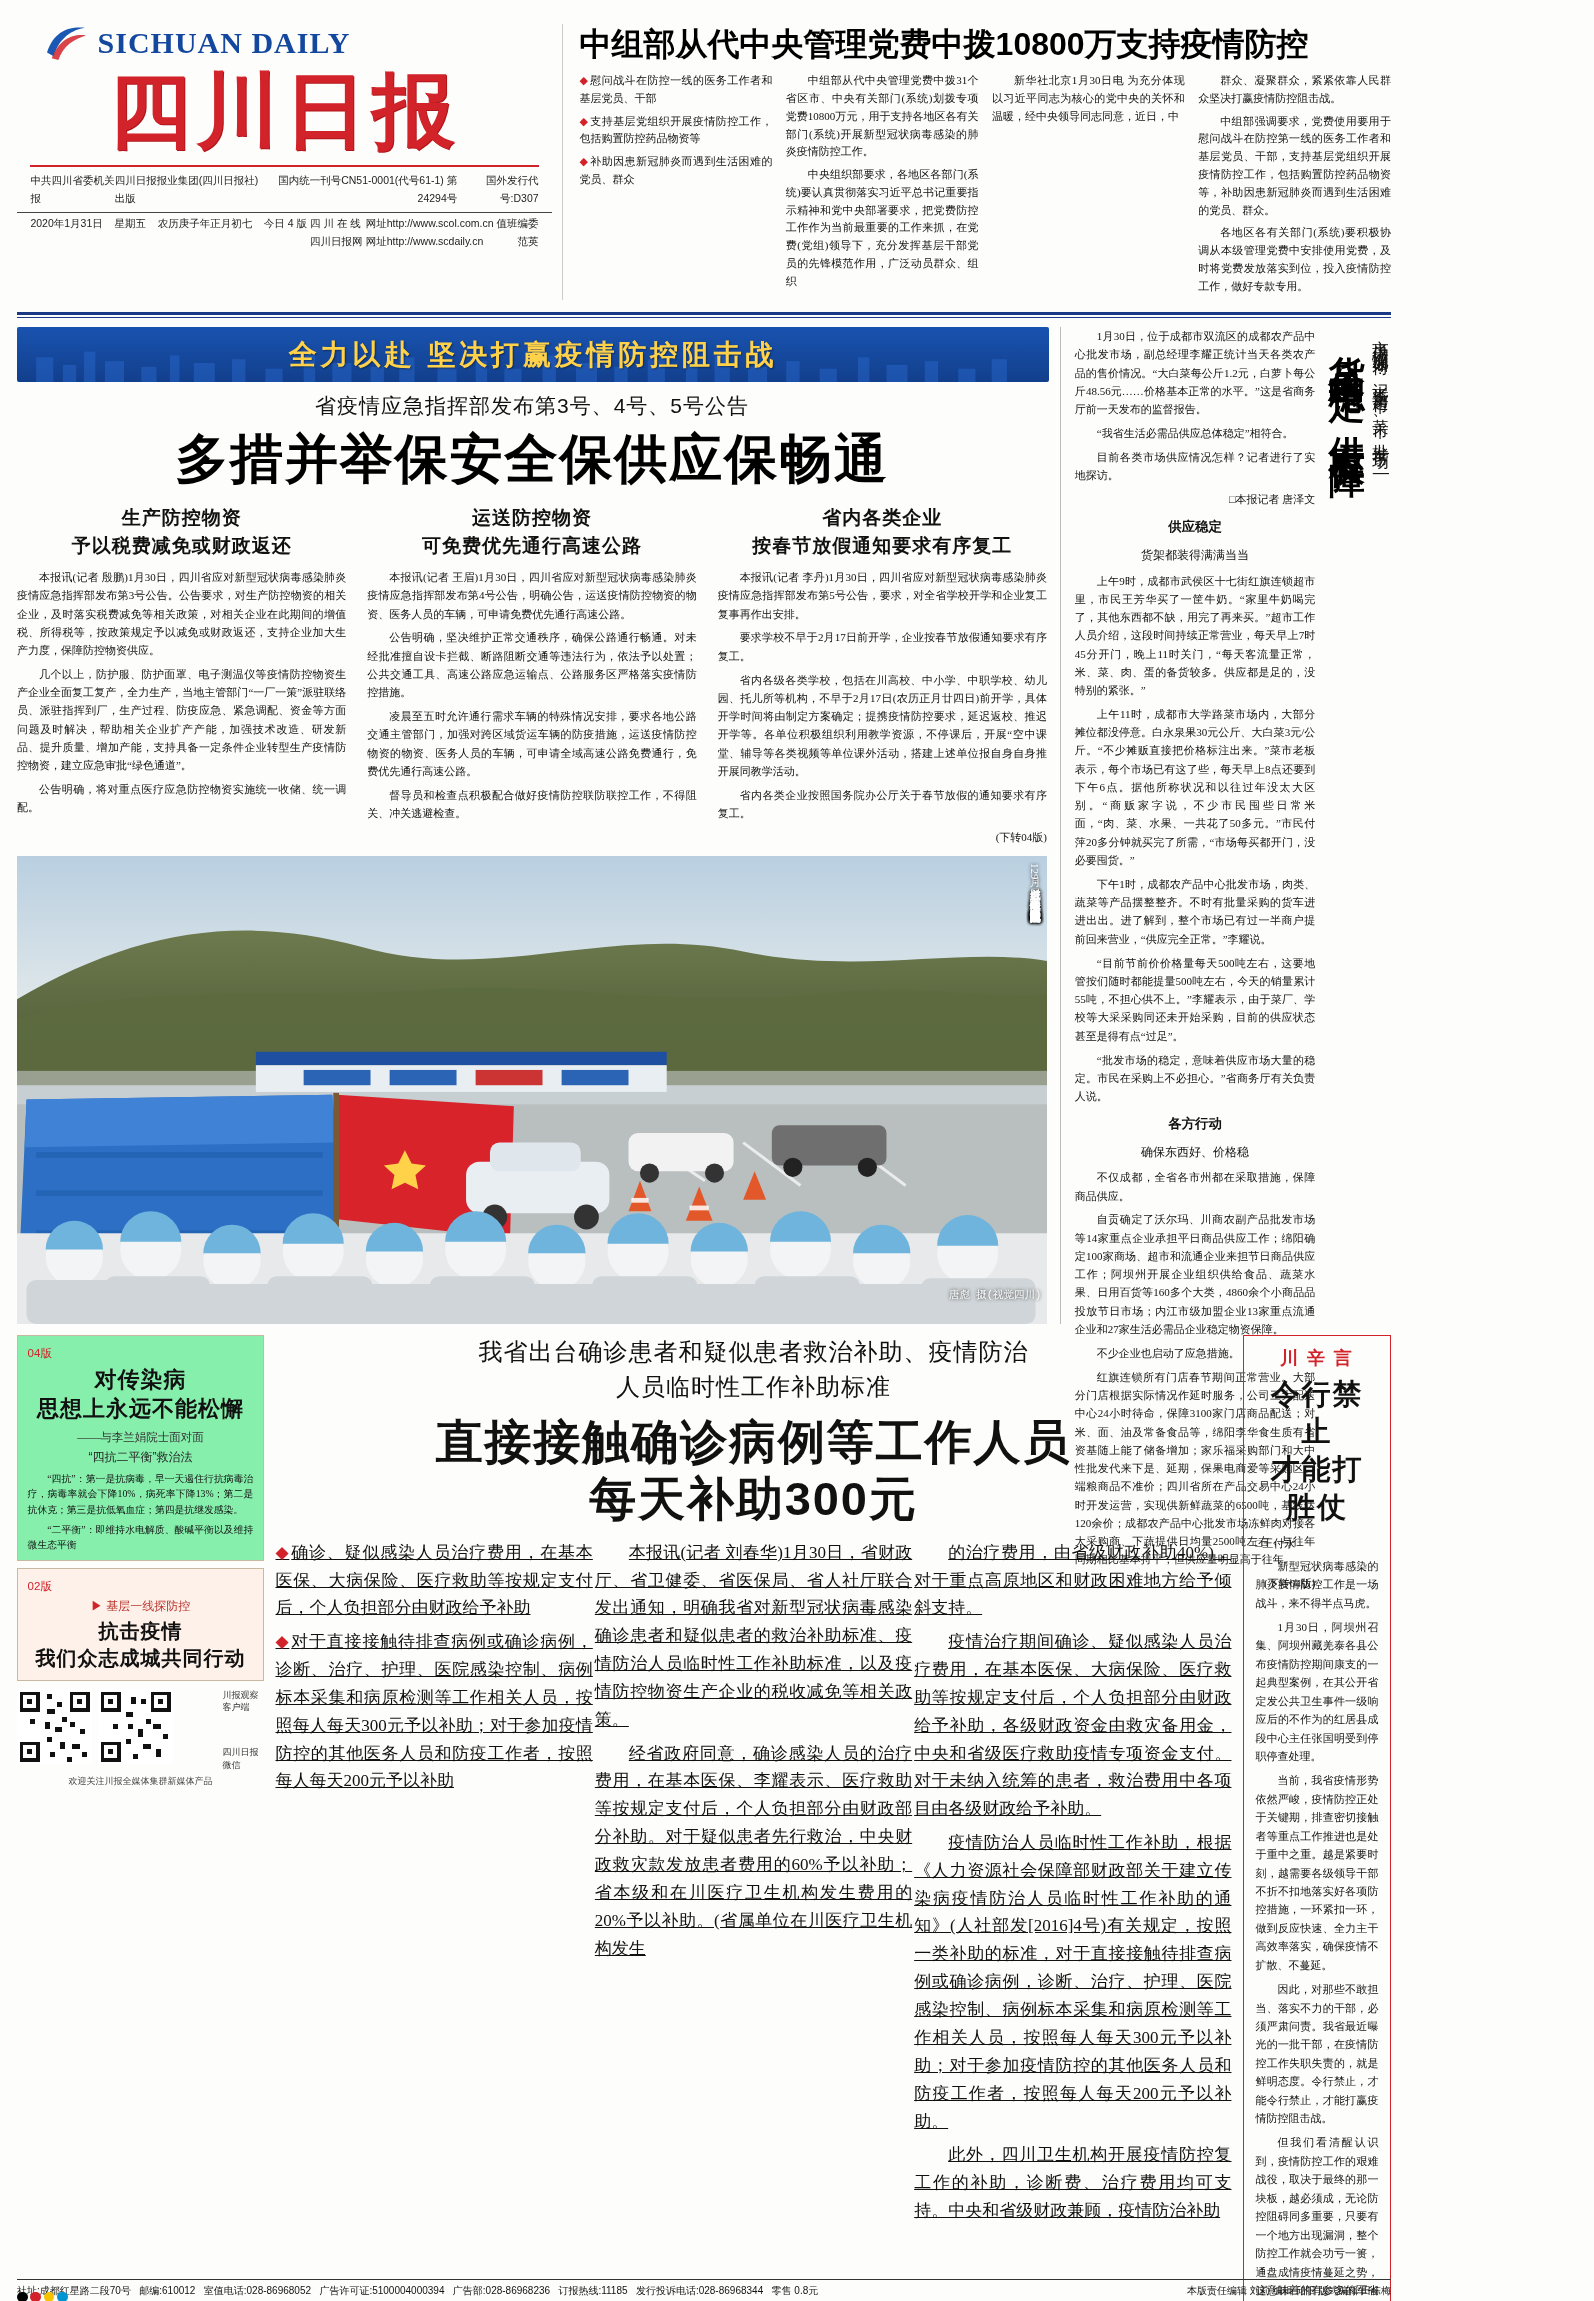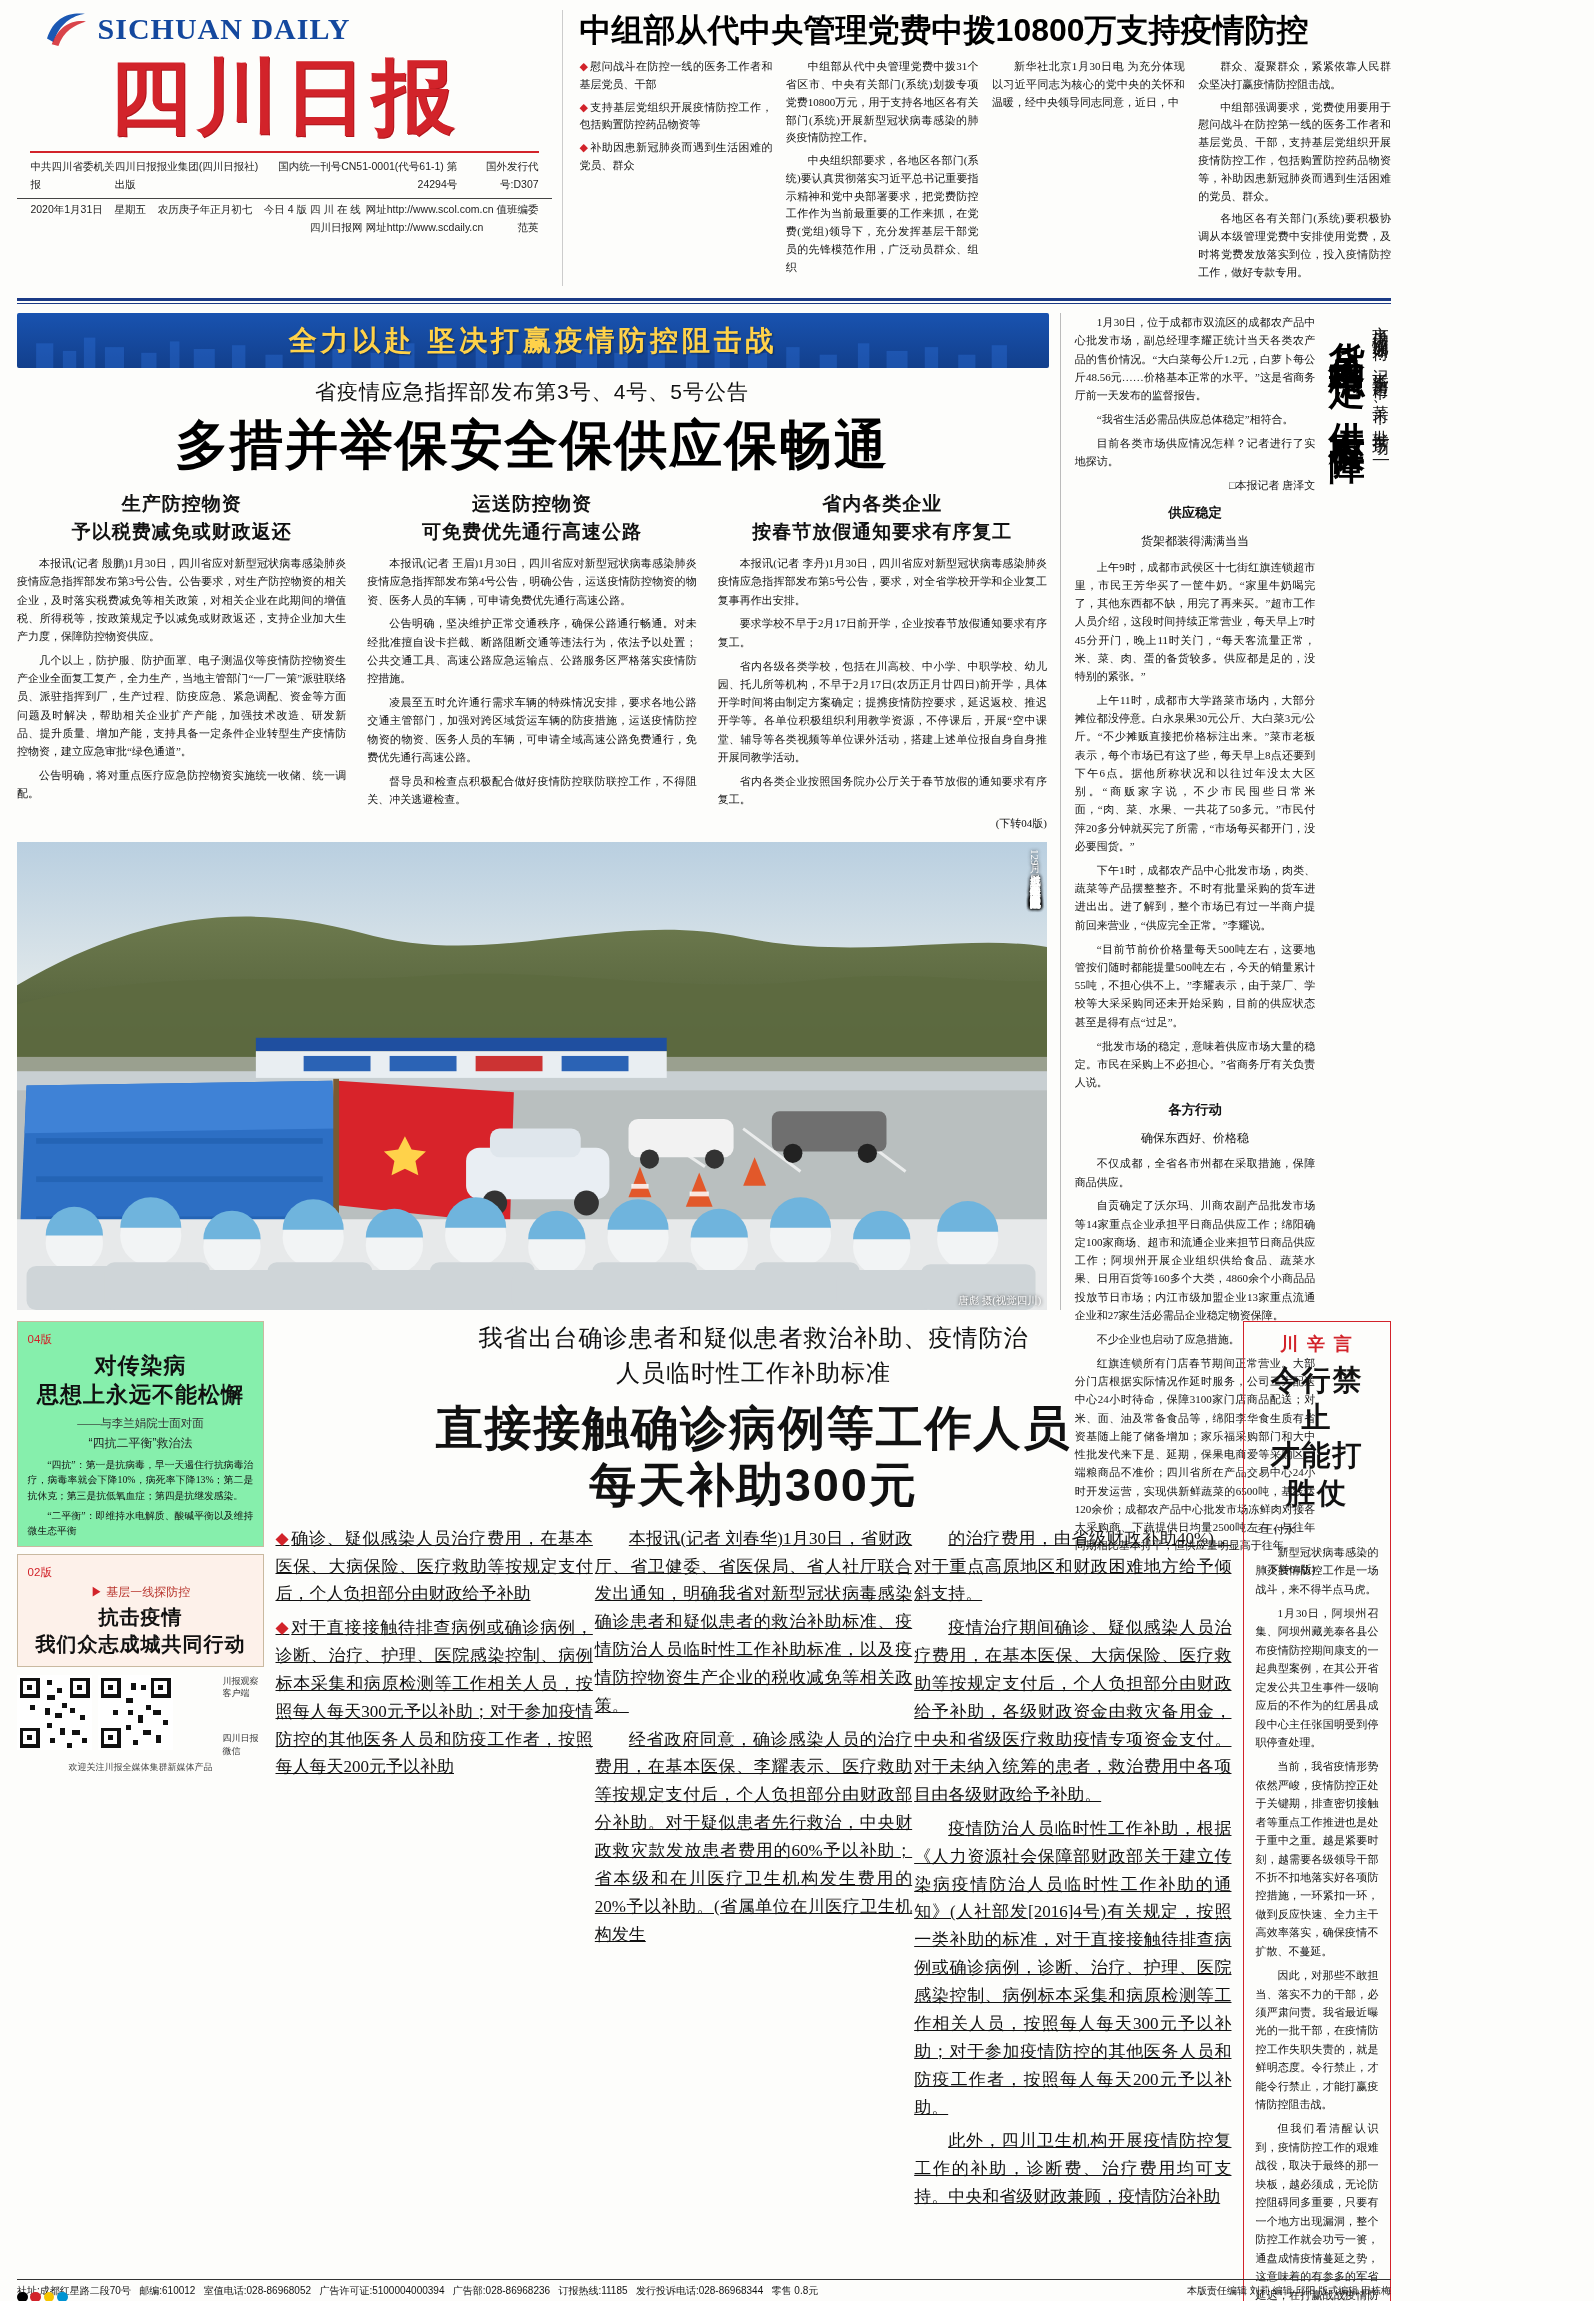--- a/index.html
+++ b/index.html
@@ -4,21 +4,21 @@
 <style>
   html,body{margin:0;padding:0;}
   body{
     width:1594px;height:2302px;
     background:#fdfdfb;
     font-family:"Liberation Serif", serif;
     color:#111;
     overflow:hidden;
     position:relative;
   }
-  .page{width:1408px;height:2302px;position:relative;box-sizing:border-box;padding:0 17px;}
+  .page{width:1408px;height:2302px;position:relative;box-sizing:border-box;padding:14px 17px;}
 
   
   .masthead{display:flex;align-items:flex-start;padding-top:9.6px;}
   .mast-left{width:535px;flex:none;position:relative;}
   .mast-logo-row{display:flex;align-items:center;gap:9.6px;padding-left:27px;}
   .logo-mark{width:44px;height:38px;flex:none;}
   .sichuan-daily-en{
     font-family:"Liberation Serif", serif;
     font-weight:bold;font-size:30px;letter-spacing:1px;color:#14489e;
   }
@@ -125,22 +125,23 @@
   
   .photo-wrap{position:relative;width:1030px;height:468px;margin-top:9.6px;overflow:hidden;}
   .photo{width:100%;height:100%;display:block;}
   .photo-caption-v{
     position:absolute;right:3.8px;top:7.6px;
     writing-mode:vertical-rl;font-size:11px;color:#fff;
     text-shadow:0 0 3.8px rgba(0,0,0,.9);line-height:1.5;
     max-height:449px;
   }
   .photo-credit{
-    position:absolute;right:5.7px;bottom:2px;font-size:10.5px;color:#fff;
+    position:absolute;right:5.7px;bottom:22px;font-size:10.5px;color:#fff;
     text-shadow:0 0 3.8px rgba(0,0,0,.9);
+    font-family:Liberation Mono, monospace;
   }
 
   
   .bottom-zone{display:flex;gap:11.5px;margin-top:11.5px;}
   .bz-left{width:247px;flex:none;}
   .bz-mid{width:956px;flex:none;}
   .bz-right{flex:1;}
 
   .promo-box{
     border:1px solid #c9b9a0;background:#86efac;padding:9.6px 9.6px 7.6px 9.6px;

